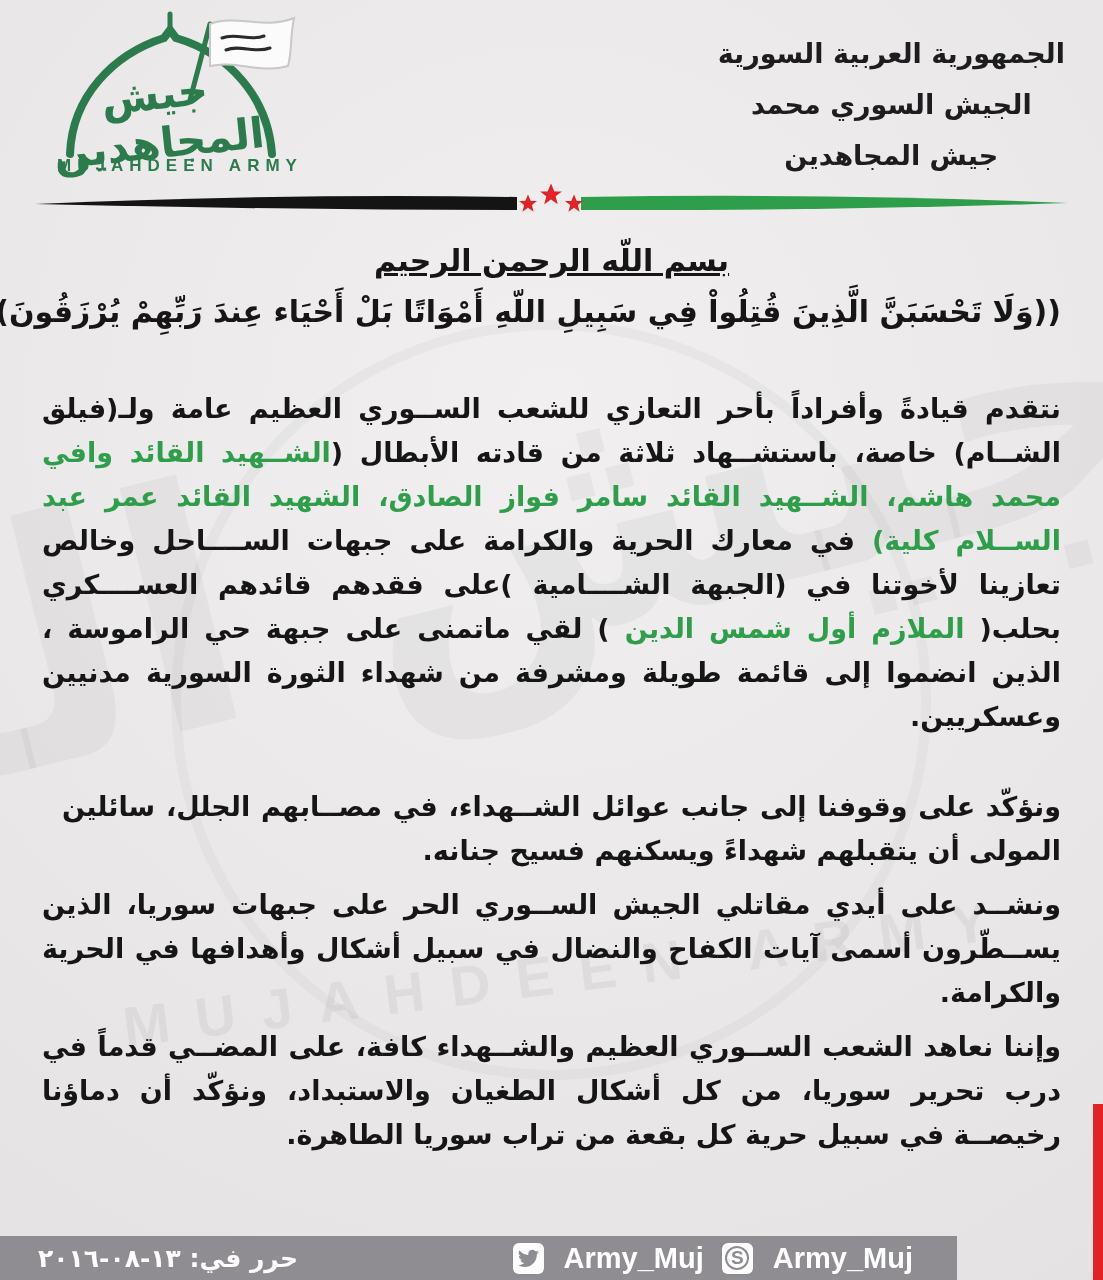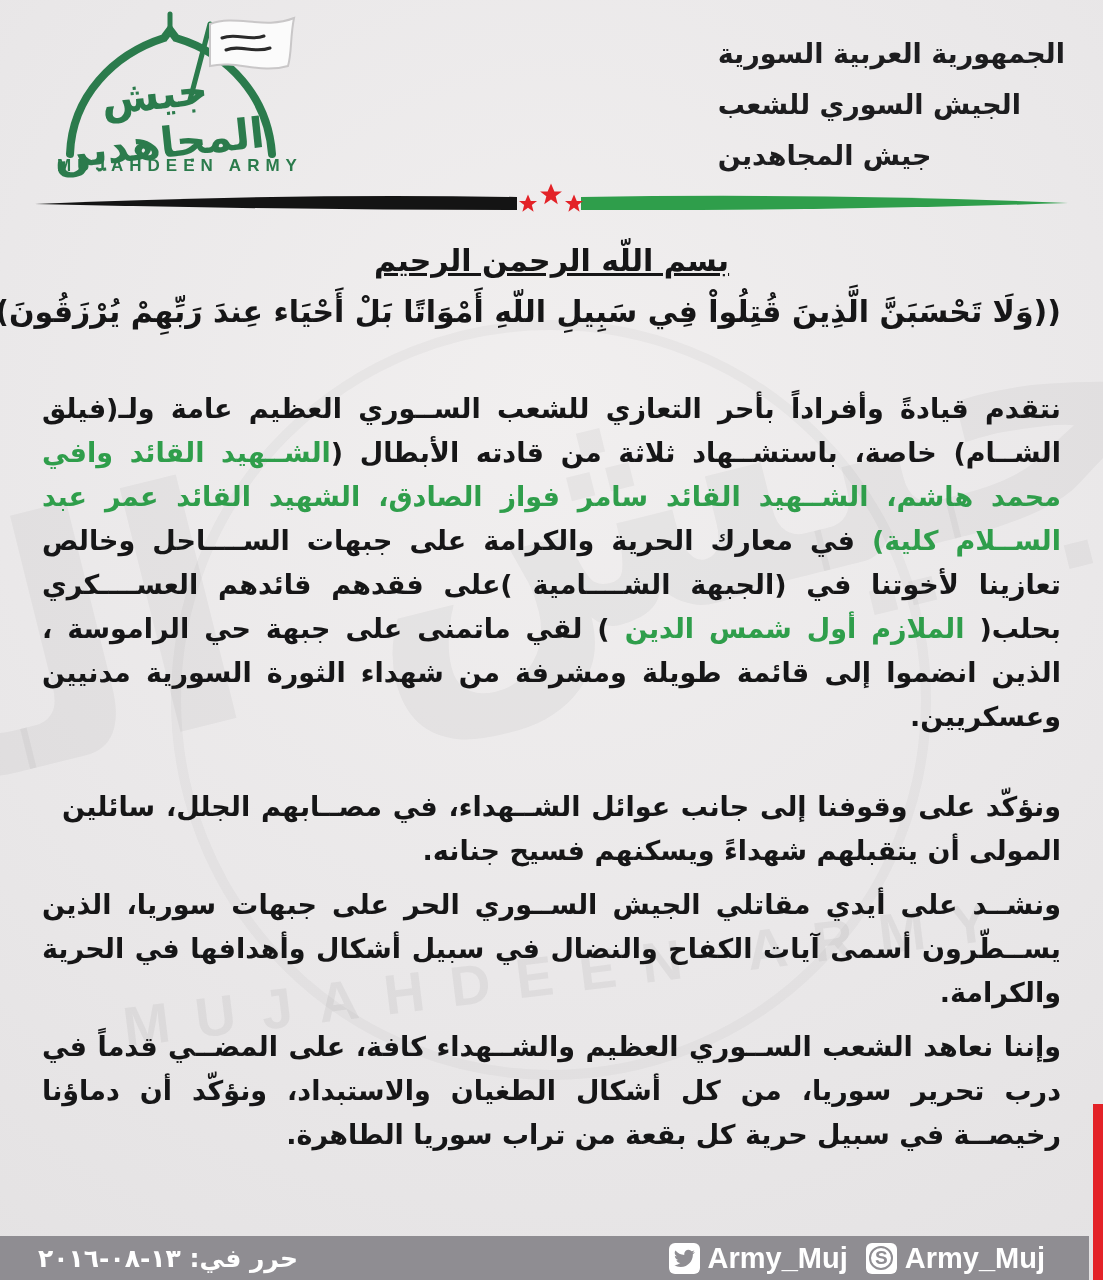--- a/index.html
+++ b/index.html
@@ -28,21 +28,21 @@
   .wm-latin {
     position:absolute; left:120px; top:940px; width:900px;
     font-family:"Liberation Sans", sans-serif;
     font-size:56px; font-weight:bold; letter-spacing:26px;
     color:rgba(70,70,70,0.07); transform:rotate(-7deg); white-space:nowrap;
   }
 
   
   .header-org {
     position:absolute; top:28px; right:38px; z-index:2;
-    text-align:left; direction:rtl;
+    text-align:center; direction:rtl;
     font-size:27px; font-weight:bold; line-height:51px; color:#1d1d1f;
   }
   .logo { position:absolute; top:8px; left:52px; width:256px; height:182px; z-index:2; }
   .logo svg { position:absolute; inset:0; }
   .logo-arabic {
     position:absolute; top:62px; left:0; width:210px;
     direction:rtl; text-align:center;
     font-size:42px; font-weight:bold; color:#2b7b4c;
     transform:rotate(-6deg);
   }
@@ -68,28 +68,28 @@
     text-align:justify; text-align-last:right;
   }
   .p1 { margin-top:58px; }
   .p2 { margin-top:46px;margin-left:20px; }
   .p3 { margin-top:10px; }
   .p4 { margin-top:10px; }
   .green { color:#2f9e4b; }
 
   
   footer {
-    position:absolute; left:0; bottom:0; width:1089px; height:44px; z-index:3;
+    position:absolute; left:0; bottom:0; width:957px; height:44px; z-index:3;
     background:#8f8d92; color:#ffffff;
     display:flex; align-items:center; justify-content:space-between;
     padding:0 44px 0 38px;
   }
   .footer-date { direction:rtl; font-size:25px; font-weight:bold; }
   .handles { display:flex; align-items:center; gap:18px; }
-  .handle { display:flex; align-items:center; gap:8px;
+  .handle { display:flex; align-items:center; gap:20px;
     font-family:"Liberation Sans", sans-serif; font-size:29px; font-weight:bold; }
   .sq {
     width:31px; height:31px; background:#ffffff; border-radius:6px;
     display:flex; align-items:center; justify-content:center;
   }
   .skype-ring {
     width:24px; height:24px; border-radius:50%;
     display:flex; align-items:center; justify-content:center;
     color:#8f8d92; font-size:19px; font-weight:bold;
     font-family:"Liberation Sans", sans-serif;
@@ -107,21 +107,21 @@
 <div class="page">
 
   <div class="watermark">
     <div class="wm-circle"></div>
     <div class="wm-arabic">جيش المجاهدين</div>
     <div class="wm-latin">MUJAHDEEN ARMY</div>
   </div>
 
   <div class="header-org">
     <div>الجمهورية العربية السورية</div>
-    <div>الجيش السوري للشعب</div>
+    <div>الجيش السوري محمد</div>
     <div>جيش المجاهدين</div>
   </div>
 
   <div class="logo">
     <svg width="256" height="182" viewBox="0 0 256 182">
 
       <path d="M18,146 C20,88 62,46 112,30 L118,22 L124,30 C178,46 216,90 220,146" fill="none" stroke="#2b7b4c" stroke-width="8" stroke-linecap="round"></path>
 
       <path d="M118,22 L118,6" stroke="#2b7b4c" stroke-width="5" stroke-linecap="round"></path>
 

